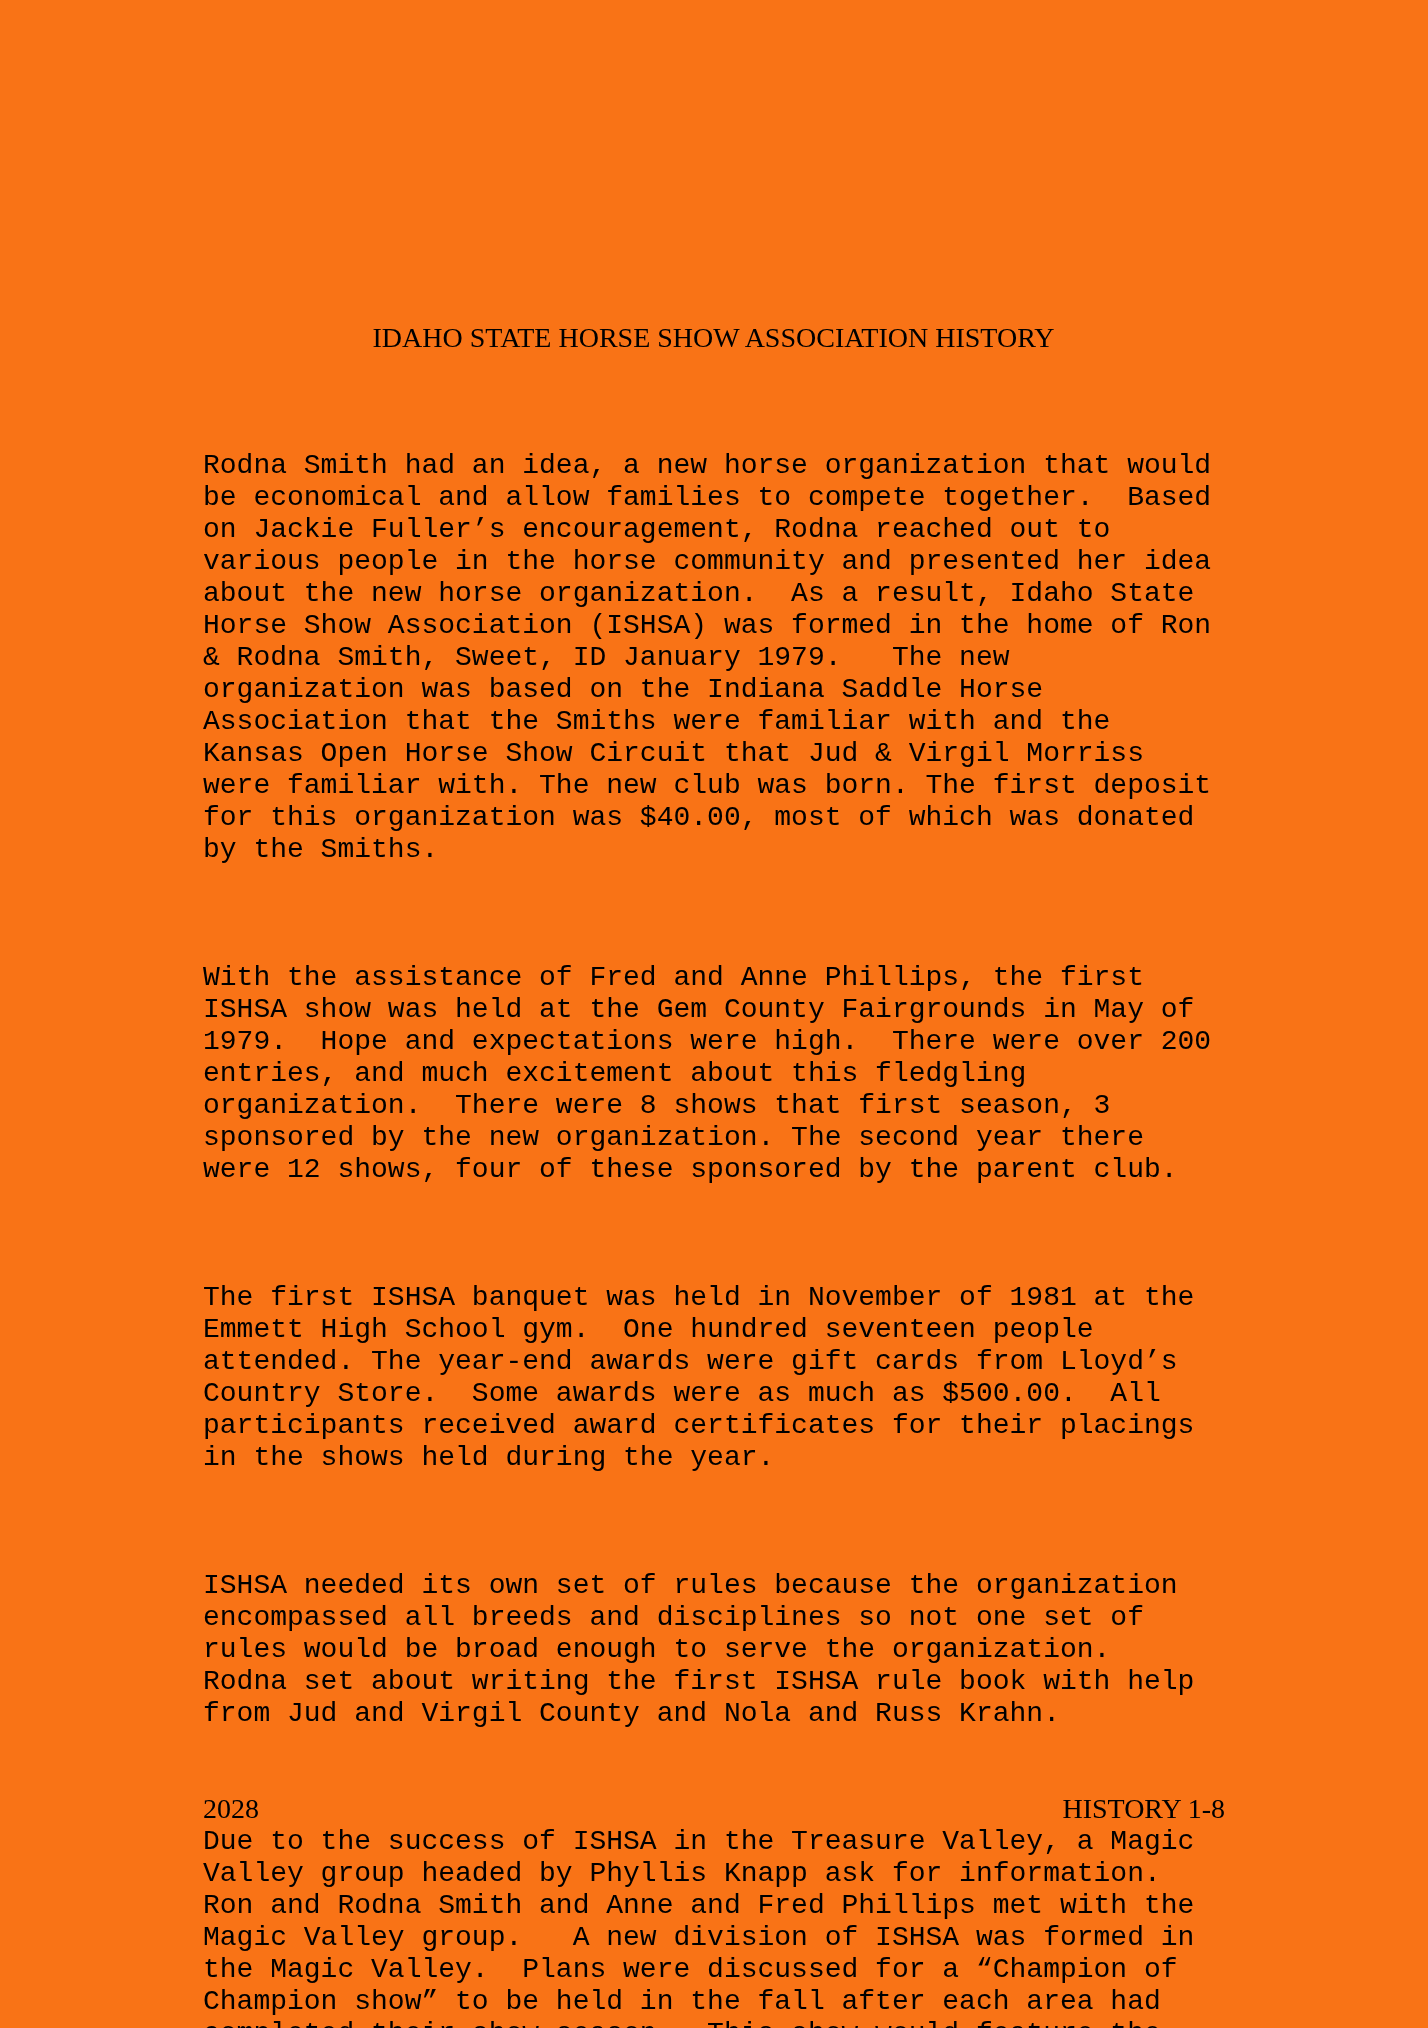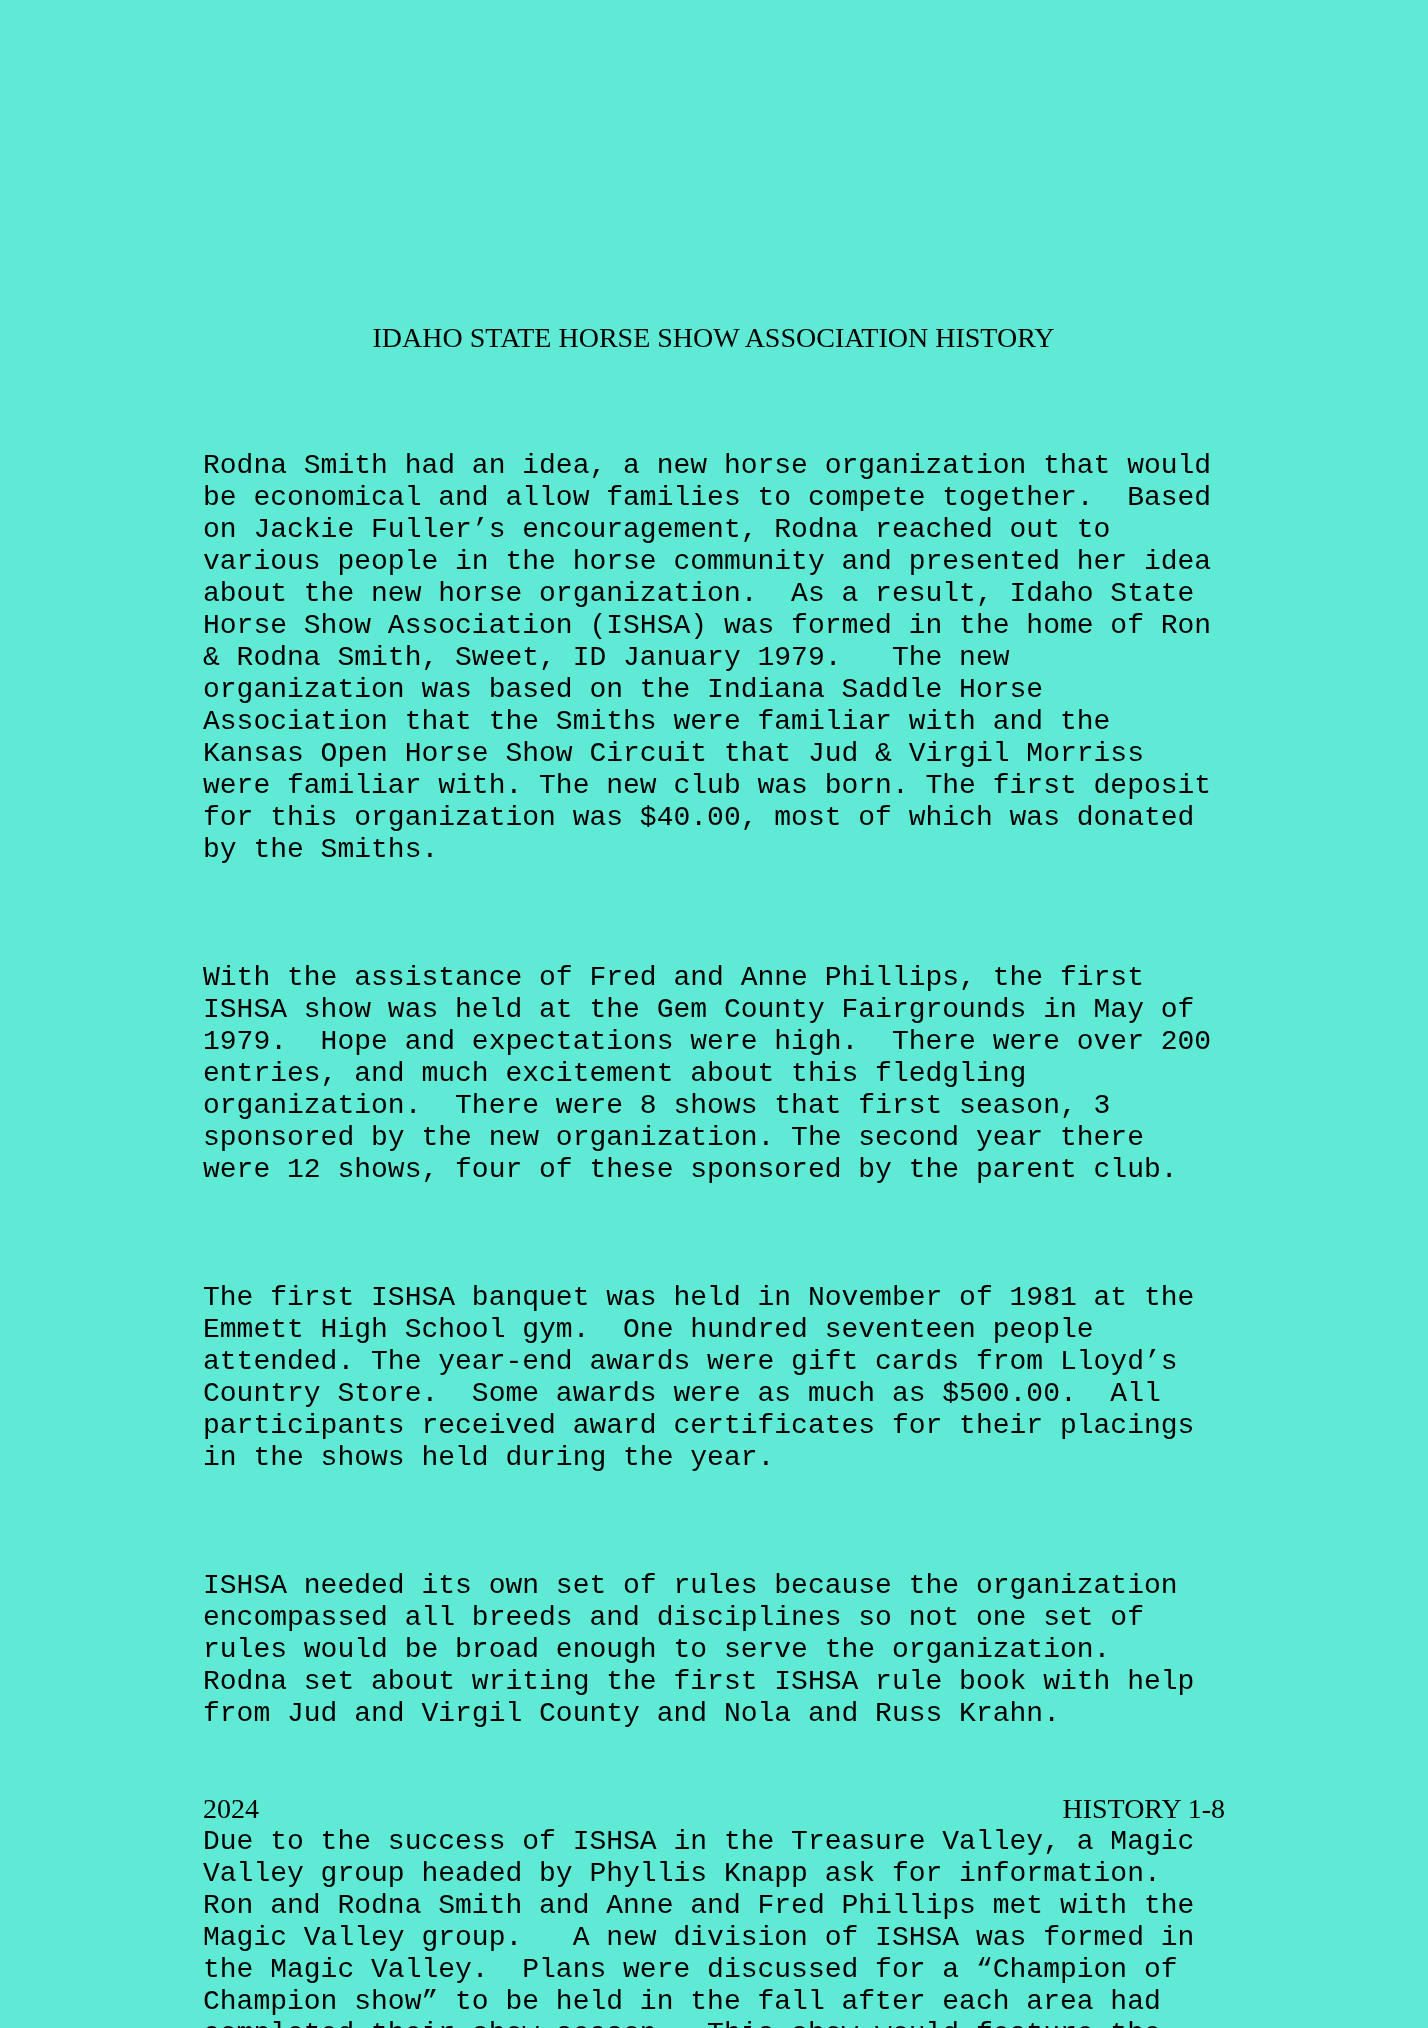--- a/index.html
+++ b/index.html
@@ -4,21 +4,21 @@
 <style>
   html, body {
     margin: 0;
     padding: 0;
     background: #ffffff;
   }
   .page {
     position: relative;
     width: 1428px;
     height: 2028px;
-    background: #5eead4;
+    background: #f97316;
     color: #000000;
     font-family: "Liberation Serif", "DejaVu Serif", serif;
     overflow: hidden;
   }
   .content {
     position: absolute;
     left: 203px;
     top: 258px;
     width: 1021px;
     font-size: 28px;
@@ -57,16 +57,16 @@
   <div class="content">
     <h1 class="doc-title">IDAHO STATE HORSE SHOW ASSOCIATION HISTORY</h1>
     <p>Rodna Smith had an idea, a new horse organization that would be economical and allow families to compete together.  Based on Jackie Fuller’s encouragement, Rodna reached out to various people in the horse community and presented her idea about the new horse organization.  As a result, Idaho State Horse Show Association (ISHSA) was formed in the home of Ron &amp; Rodna Smith, Sweet, ID January 1979.   The new organization was based on the Indiana Saddle Horse Association that the Smiths were familiar with and the Kansas Open Horse Show Circuit that Jud &amp; Virgil Morriss were familiar with. The new club was born. The first deposit for this organization was $40.00, most of which was donated by the Smiths.</p>
     <p>With the assistance of Fred and Anne Phillips, the first ISHSA show was held at the Gem County Fairgrounds in May of 1979.  Hope and expectations were high.  There were over 200 entries, and much excitement about this fledgling organization.  There were 8 shows that first season, 3 sponsored by the new organization. The second year there were 12 shows, four of these sponsored by the parent club.</p>
     <p>The first ISHSA banquet was held in November of 1981 at the Emmett High School gym.  One hundred seventeen people attended. The year-end awards were gift cards from Lloyd’s Country Store.  Some awards were as much as $500.00.  All participants received award certificates for their placings in the shows held during the year.</p>
     <p>ISHSA needed its own set of rules because the organization encompassed all breeds and disciplines so not one set of rules would be broad enough to serve the organization.   Rodna set about writing the first ISHSA rule book with help from Jud and Virgil County and Nola and Russ Krahn.</p>
     <p>Due to the success of ISHSA in the Treasure Valley, a Magic Valley group headed by Phyllis Knapp ask for information.  Ron and Rodna Smith and Anne and Fred Phillips met with the Magic Valley group.   A new division of ISHSA was formed in the Magic Valley.  Plans were discussed for a “Champion of Champion show” to be held in the fall after each area had completed their show season.  This show would feature the top of each division.   These Champion of Champion shows were held for several years but then were discontinued.</p>
     
   </div>
   <div class="footer">
-    <span>2024</span>
+    <span>2028</span>
     <span>HISTORY 1-8</span>
   </div>
 </div>
 
 </body></html>

